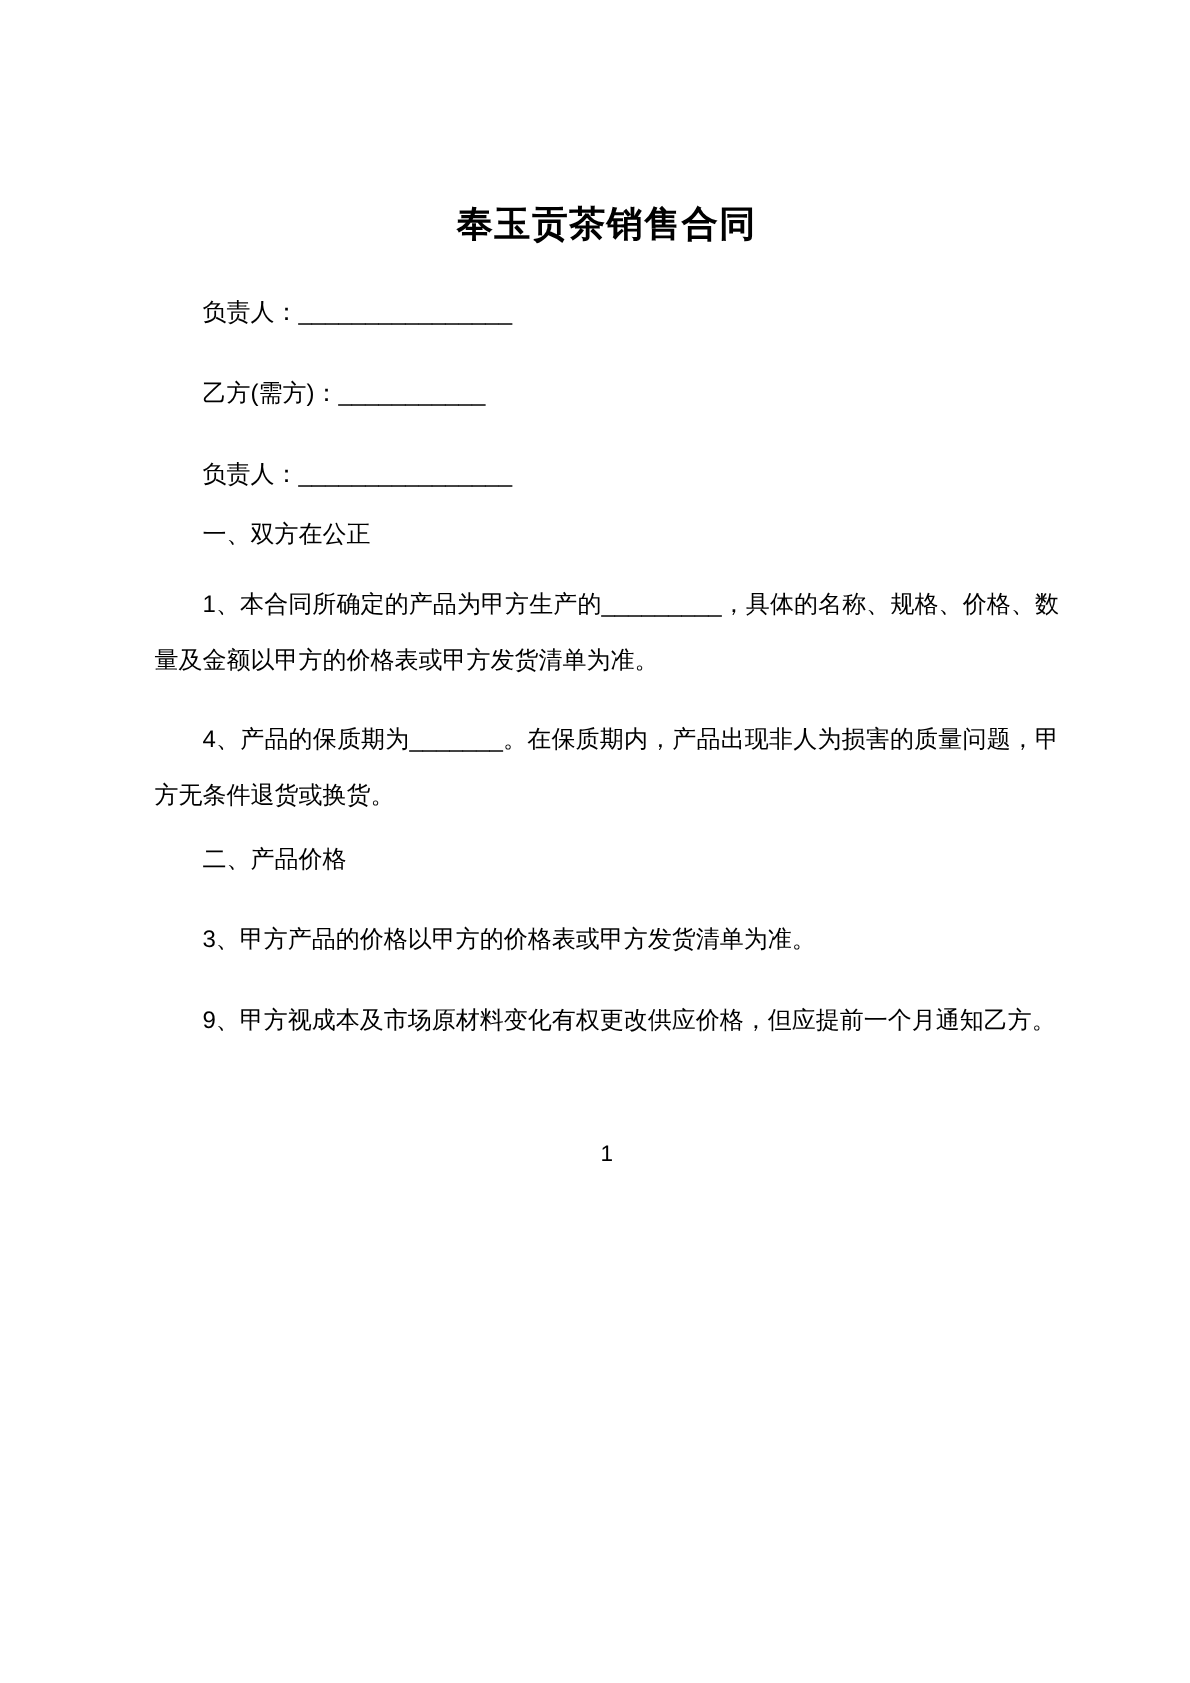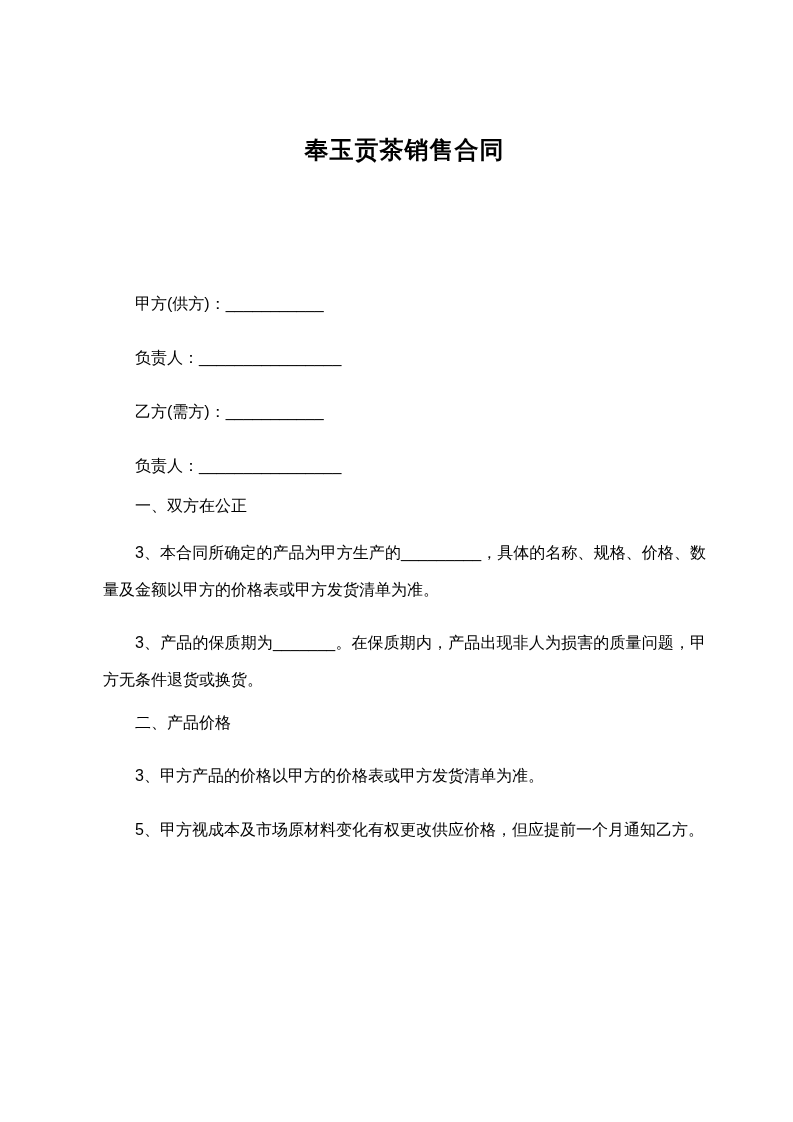--- a/index.html
+++ b/index.html
@@ -54,37 +54,36 @@
     text-align: center;
   }
 </style>
 </head>
 <body>
 
 <div class="page">
 
   <h1 class="doc-title">奉玉贡茶销售合同</h1>
 
-  <p class="party party-1"><span>甲方(供方)：</span><span class="blank">___________</span></p>
 
   <p class="party party-2"><span>负责人：</span><span class="blank">________________</span></p>
 
   <p class="party party-3"><span>乙方(需方)：</span><span class="blank">___________</span></p>
 
   <p class="party party-4"><span>负责人：</span><span class="blank">________________</span></p>
 
 
   <p class="para head-1">一、双方在公正</p>
 
-  <p class="para s1-i1">3、本合同所确定的产品为甲方生产的_________，具体的名称、规格、价格、数量及金额以甲方的价格表或甲方发货清单为准。</p>
+  <p class="para s1-i1">1、本合同所确定的产品为甲方生产的_________，具体的名称、规格、价格、数量及金额以甲方的价格表或甲方发货清单为准。</p>
 
 
-  <p class="para s1-i3">3、产品的保质期为_______。在保质期内，产品出现非人为损害的质量问题，甲方无条件退货或换货。</p>
+  <p class="para s1-i3">4、产品的保质期为_______。在保质期内，产品出现非人为损害的质量问题，甲方无条件退货或换货。</p>
 
   <p class="para head-2">二、产品价格</p>
 
   <p class="para s2-i1">3、甲方产品的价格以甲方的价格表或甲方发货清单为准。</p>
 
-  <p class="para s2-i2">5、甲方视成本及市场原材料变化有权更改供应价格，但应提前一个月通知乙方。</p>
+  <p class="para s2-i2">9、甲方视成本及市场原材料变化有权更改供应价格，但应提前一个月通知乙方。</p>
 
   <div class="page-footer">1</div>
 
 </div>
 
 </body></html>

